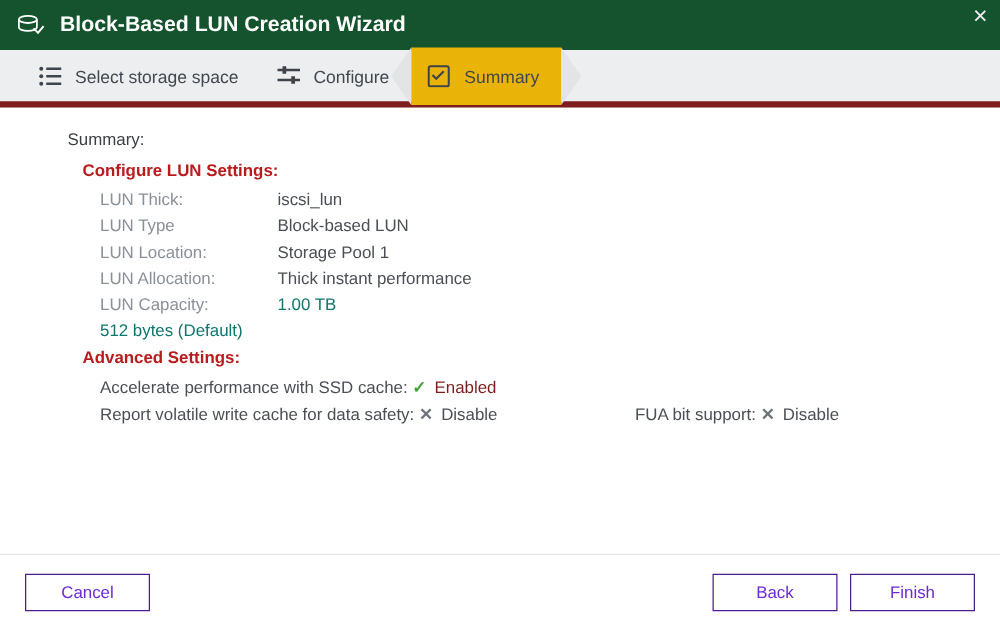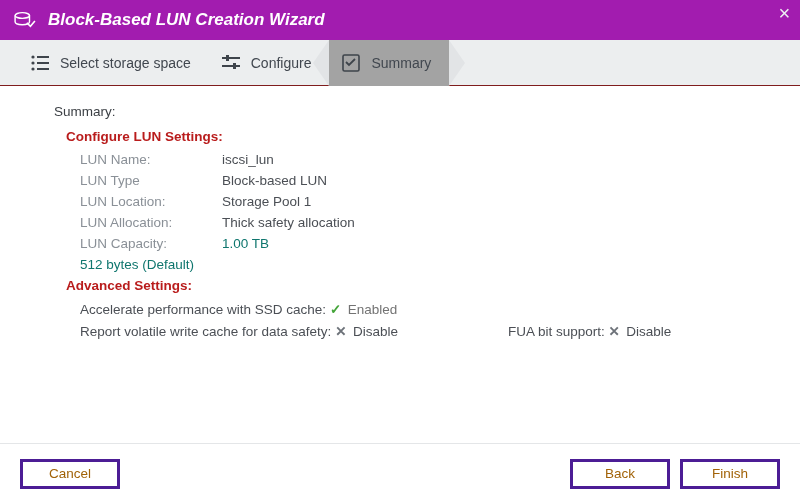--- a/index.html
+++ b/index.html
@@ -1,46 +1,46 @@
 <!DOCTYPE html>
 <html><head>
 <meta charset="utf-8">
 <style>
   * { box-sizing: border-box; margin: 0; padding: 0; }
   html, body { width: 800px; height: 503px; font-family: "Segoe UI", Arial, sans-serif; background: #fff; overflow: hidden; }
   .window { width: 800px; height: 503px; display: flex; flex-direction: column; }
-  .titlebar { background: #a21caf; color: #fff; display: flex; align-items: center; height: 40px; padding: 0 14px; position: relative; font-style: italic; }
+  .titlebar { background: #14532d; color: #fff; display: flex; align-items: center; height: 40px; padding: 0 14px; position: relative; }
   .titlebar .title-icon { width: 22px; height: 18px; margin-right: 12px; display: inline-flex; }
   .titlebar .title { font-size: 17px; font-weight: 600; }
   .titlebar .close { position: absolute; right: 10px; top: 2px; font-size: 20px; color: #eceff2; cursor: pointer; }
-  .stepbar { height: 46px; background: #eceeef; border-bottom: 1px solid #7f1d1d; display: flex; align-items: center; padding-left: 18px; }
+  .stepbar { height: 46px; background: #eceeef; border-bottom: 5px solid #7f1d1d; display: flex; align-items: center; padding-left: 18px; }
   .step { display: flex; align-items: center; height: 46px; padding: 0 18px 0 12px; color: #41474f; font-size: 14px; }
   .step .step-ic { width: 20px; height: 18px; margin-right: 10px; display: inline-flex; }
-  .step.active { background: #a3a3a3; position: relative; }
+  .step.active { background: #eab308; position: relative; }
   .step.active::before,
   .step.active::after { content: ""; position: absolute; top: 0; width: 0; height: 0; border-top: 23px solid transparent; border-bottom: 23px solid transparent; }
   .step.active::before { left: -16px; border-right: 16px solid #e2e4e6; }
   .step.active::after  { right: -16px; border-left: 16px solid #e2e4e6; }
   .content { flex: 1; padding: 18px 26px 10px 54px; font-size: 13.5px; color: #4b4f55; }
   .h1 { font-weight: 400; color: #3b3f44; margin-bottom: 10px; }
   .h2 { font-weight: 700; color: #b91c1c; margin: 4px 0 8px 12px; }
   .row { display: flex; margin: 6px 0 6px 26px; }
   .row .lbl { width: 142px; color: #8a9097; }
   .row .val { color: #4b4f55; }
   .row .val.link { color: #0f766e; text-align: right; }
   .advrows { margin: 6px 0 0 26px; }
   .advline { display: flex; gap: 110px; margin: 6px 0; }
   .mark { display: inline-block; width: 14px; }
   .mark.ok { color: #44a53a; font-weight: 700; }
   .mark.x  { color: #6d7279; font-weight: 700; }
-  .en  { color: #737373; }
+  .en  { color: #7f1d1d; }
   .dis { color: #4b4f55; }
   .footer { height: 60px; border-top: 1px solid #e4e6e8; display: flex; align-items: center; padding: 0 20px; gap: 10px; }
   .footer .spacer { flex: 1; }
-  .btn { min-width: 100px; height: 30px; background: #fff; border: 3px solid #4c1d95; color: #a16207; font-size: 13.5px; cursor: pointer; padding: 0 18px; }
+  .btn { min-width: 100px; height: 30px; background: #fff; border: 1px solid #4c1d95; color: #6d28d9; font-size: 13.5px; cursor: pointer; padding: 0 18px; }
 </style>
 </head>
 <body>
 
 <div class="window">
 
   <div class="titlebar">
     <span class="title-icon">
       <svg viewBox="0 0 24 20" width="22" height="18">
         <ellipse cx="9" cy="5" rx="8" ry="3.2" fill="none" stroke="#fff" stroke-width="1.6"></ellipse>
@@ -86,34 +86,34 @@
       </span>
       <span>Summary</span>
     </div>
   </div>
 
   <div class="content">
     <div class="h1">Summary:</div>
     <div class="h2">Configure LUN Settings:</div>
 
     <div class="row">
-      <div class="lbl">LUN Name:</div>
+      <div class="lbl">LUN Thick:</div>
       <div class="val">iscsi_lun</div>
     </div>
     <div class="row">
       <div class="lbl">LUN Type</div>
       <div class="val">Block-based LUN</div>
     </div>
     <div class="row">
       <div class="lbl">LUN Location:</div>
       <div class="val">Storage Pool 1</div>
     </div>
     <div class="row">
       <div class="lbl">LUN Allocation:</div>
-      <div class="val">Thick safety allocation</div>
+      <div class="val">Thick instant performance</div>
     </div>
     <div class="row">
       <div class="lbl">LUN Capacity:</div>
       <div class="val link">1.00 TB</div>
     </div>
     <div class="row">
       <div class="val link">512 bytes (Default)</div>
     </div>
 
     <div class="h2">Advanced Settings:</div>

